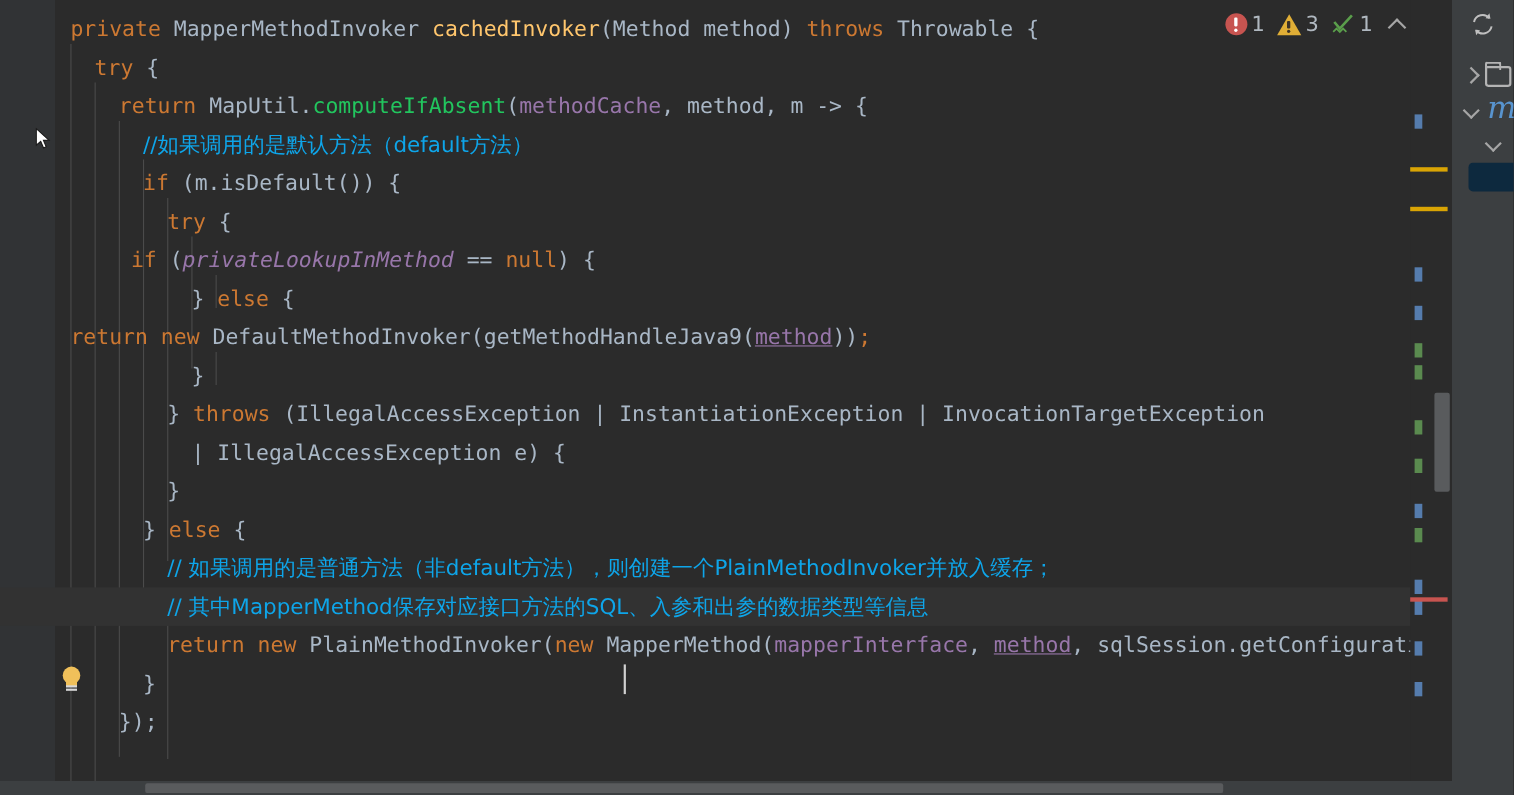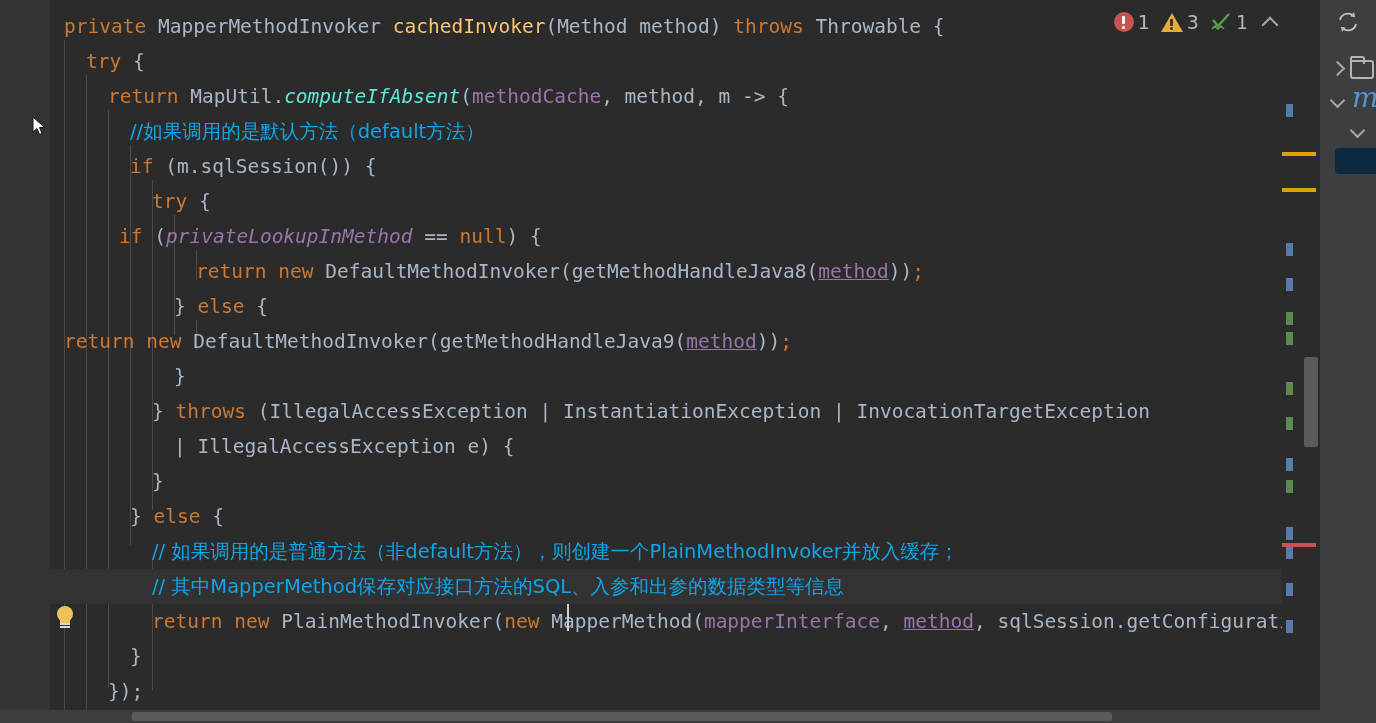--- a/index.html
+++ b/index.html
@@ -43,21 +43,21 @@
   }
   .line.hl { background: #323232; }
 
   .code-text { position: relative; display: inline-block; padding-left: 64px; }
 
   
   .kw      { color: #cc7832; }
   .plain   { color: #a9b7c6; }
   .type    { color: #a9b7c6; }
   .mdecl   { color: #ffc66d; }
-  .statmeth{ color: #5eead4; font-style: italic; }
+  .statmeth{ color: #22c55e; }
   .field   { color: #9876aa; }
   .param   { color: #a9b7c6; }
   .paramu  { color: #9876aa; text-decoration: underline; }
   .localit { color: #9876aa; font-style: italic; }
   .comment { color: #0ea5e9; }
   .punc    { color: #a9b7c6; }
   .semi    { color: #cc7832; }
 
   
   .cjk { font-family: "DejaVu Sans", "Liberation Sans", sans-serif; }
@@ -234,24 +234,23 @@
         <div class="iguide" style="left: 196px; top: 250px; height: 30px;"></div>
         <div class="iguide" style="left: 196px; top: 320px; height: 30px;"></div>
         <div class="iguide" style="left: 152px; top: 560px; height: 130px;"></div>
       </div>
 
     <div id="code">
         <div class="line"><span class="code-text" style="padding-left: 64px;"><span class="kw">private</span><span class="plain"> </span><span class="type">MapperMethodInvoker</span><span class="plain"> </span><span class="mdecl">cachedInvoker</span><span class="punc">(</span><span class="type">Method</span><span class="param"> method</span><span class="punc">) </span><span class="kw">throws</span><span class="plain"> </span><span class="type">Throwable</span><span class="punc"> {</span></span></div>
         <div class="line"><span class="code-text" style="padding-left: 86px;"><span class="kw">try</span><span class="punc"> {</span></span></div>
         <div class="line"><span class="code-text" style="padding-left: 108px;"><span class="kw">return</span><span class="plain"> </span><span class="type">MapUtil.</span><span class="statmeth">computeIfAbsent</span><span class="punc">(</span><span class="field">methodCache</span><span class="punc">, method, m -&gt; {</span></span></div>
         <div class="line"><span class="code-text" style="padding-left: 130px;"><span class="comment cjk">//如果调用的是默认方法（default方法）</span></span></div>
-        <div class="line"><span class="code-text" style="padding-left: 130px;"><span class="kw">if</span><span class="punc"> (m.sqlSession()) {</span></span></div>
+        <div class="line"><span class="code-text" style="padding-left: 130px;"><span class="kw">if</span><span class="punc"> (m.isDefault()) {</span></span></div>
         <div class="line"><span class="code-text" style="padding-left: 152px;"><span class="kw">try</span><span class="punc"> {</span></span></div>
         <div class="line"><span class="code-text" style="padding-left: 119px;"><span class="kw">if</span><span class="punc"> (</span><span class="localit">privateLookupInMethod</span><span class="punc"> == </span><span class="kw">null</span><span class="punc">) {</span></span></div>
-        <div class="line"><span class="code-text" style="padding-left: 196px;"><span class="kw">return</span><span class="plain"> </span><span class="kw">new</span><span class="plain"> </span><span class="type">DefaultMethodInvoker</span><span class="punc">(getMethodHandleJava8(</span><span class="paramu">method</span><span class="punc">))</span><span class="semi">;</span></span></div>
         <div class="line"><span class="code-text" style="padding-left: 174px;"><span class="punc">} </span><span class="kw">else</span><span class="punc"> {</span></span></div>
         <div class="line"><span class="code-text" style=""><span class="kw">return</span><span class="plain"> </span><span class="kw">new</span><span class="plain"> </span><span class="type">DefaultMethodInvoker</span><span class="punc">(getMethodHandleJava9(</span><span class="paramu">method</span><span class="punc">))</span><span class="semi">;</span></span></div>
         <div class="line"><span class="code-text" style="padding-left: 174px;"><span class="punc">}</span></span></div>
         <div class="line"><span class="code-text" style="padding-left: 152px;"><span class="punc">} </span><span class="kw">throws</span><span class="punc"> (IllegalAccessException | InstantiationException | InvocationTargetException</span></span></div>
         <div class="line"><span class="code-text" style="padding-left: 174px;"><span class="punc">| IllegalAccessException e) {</span></span></div>
         <div class="line"><span class="code-text" style="padding-left: 152px;"><span class="punc">}</span></span></div>
         <div class="line"><span class="code-text" style="padding-left: 130px;"><span class="punc">} </span><span class="kw">else</span><span class="punc"> {</span></span></div>
         <div class="line"><span class="code-text" style="padding-left: 152px;"><span class="comment cjk">// 如果调用的是普通方法（非default方法），则创建一个PlainMethodInvoker并放入缓存；</span></span></div>
         <div class="line hl"><span class="code-text" style="padding-left: 152px;"><span class="comment cjk">// 其中MapperMethod保存对应接口方法的SQL、入参和出参的数据类型等信息</span></span></div>
         <div class="line"><span class="code-text" style="padding-left: 152px;"><span class="kw">return</span><span class="plain"> </span><span class="kw">new</span><span class="plain"> </span><span class="type">PlainMethodInvoker</span><span class="punc">(</span><span class="kw">new</span><span class="plain"> </span><span class="type">MapperMethod</span><span class="punc">(</span><span class="field">mapperInterface</span><span class="punc">, </span><span class="paramu">method</span><span class="punc">, sqlSession.getConfiguration()))</span></span></div>

